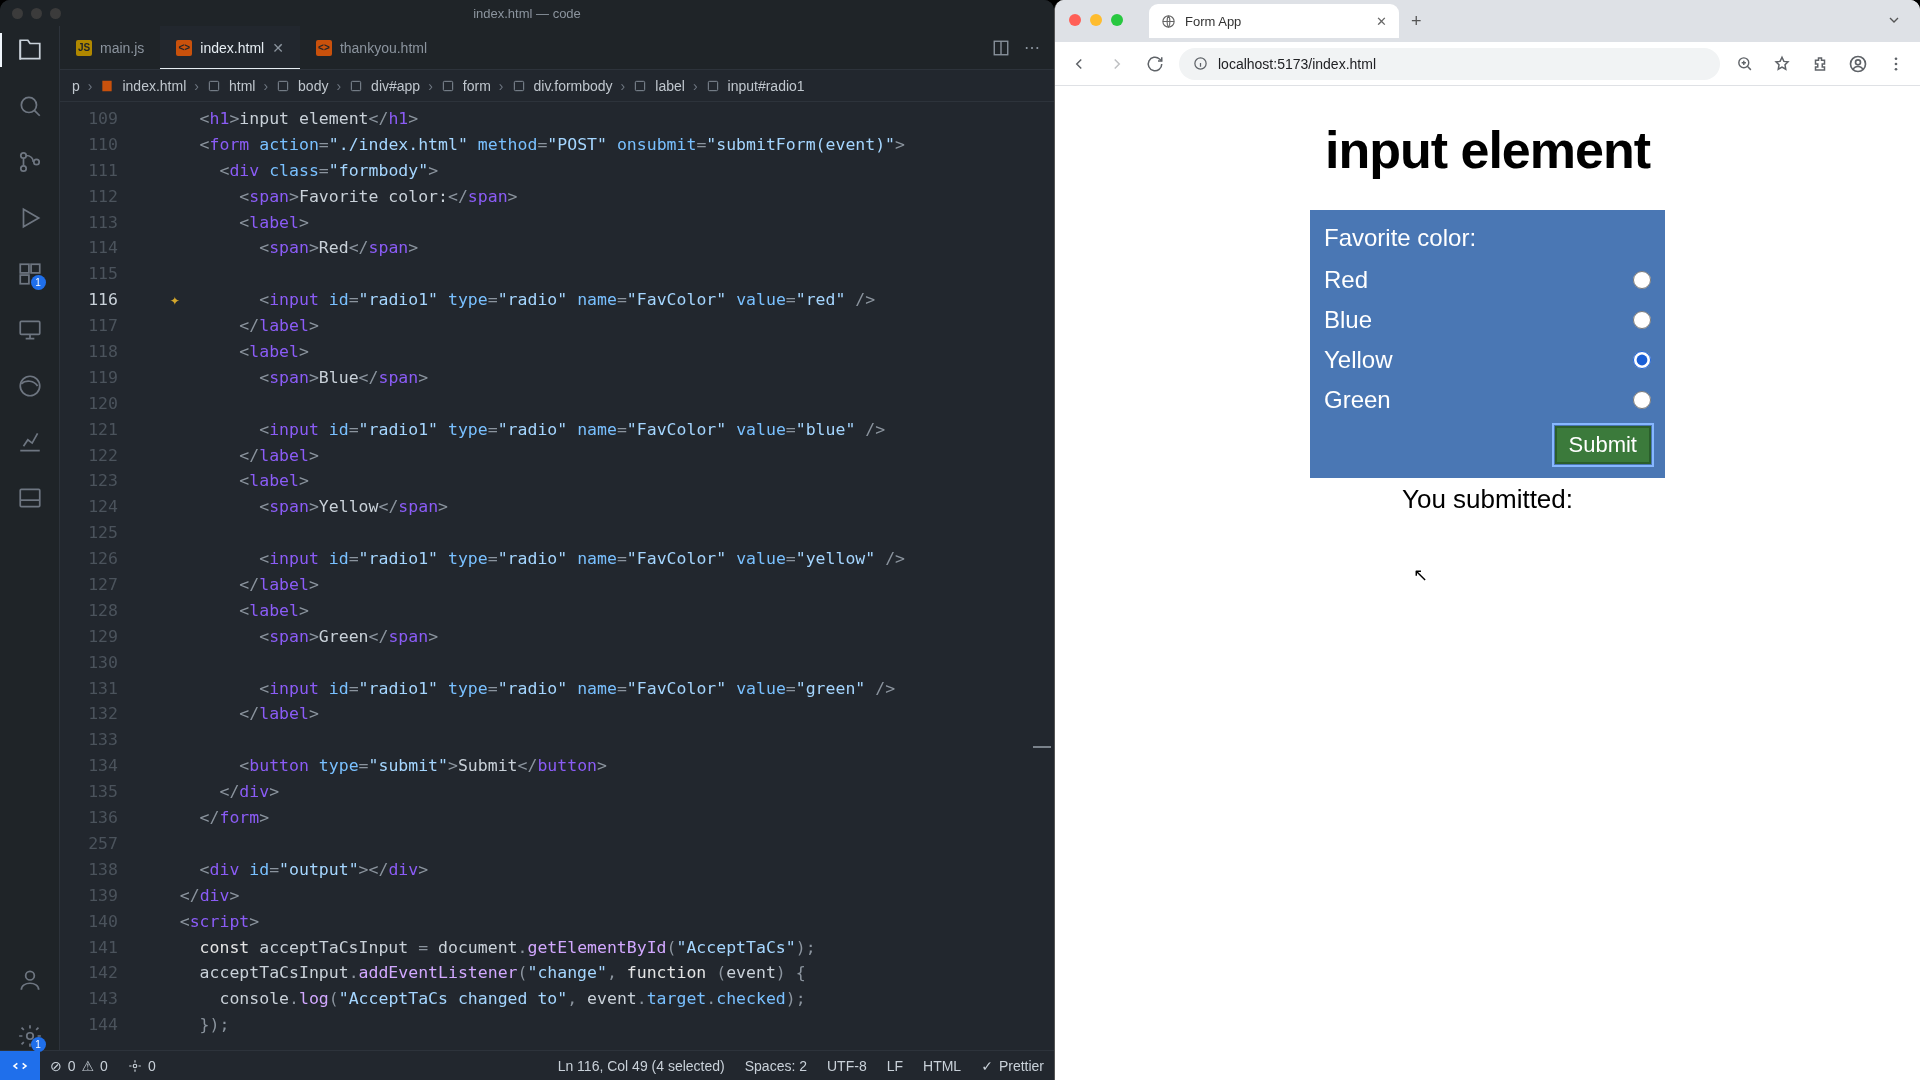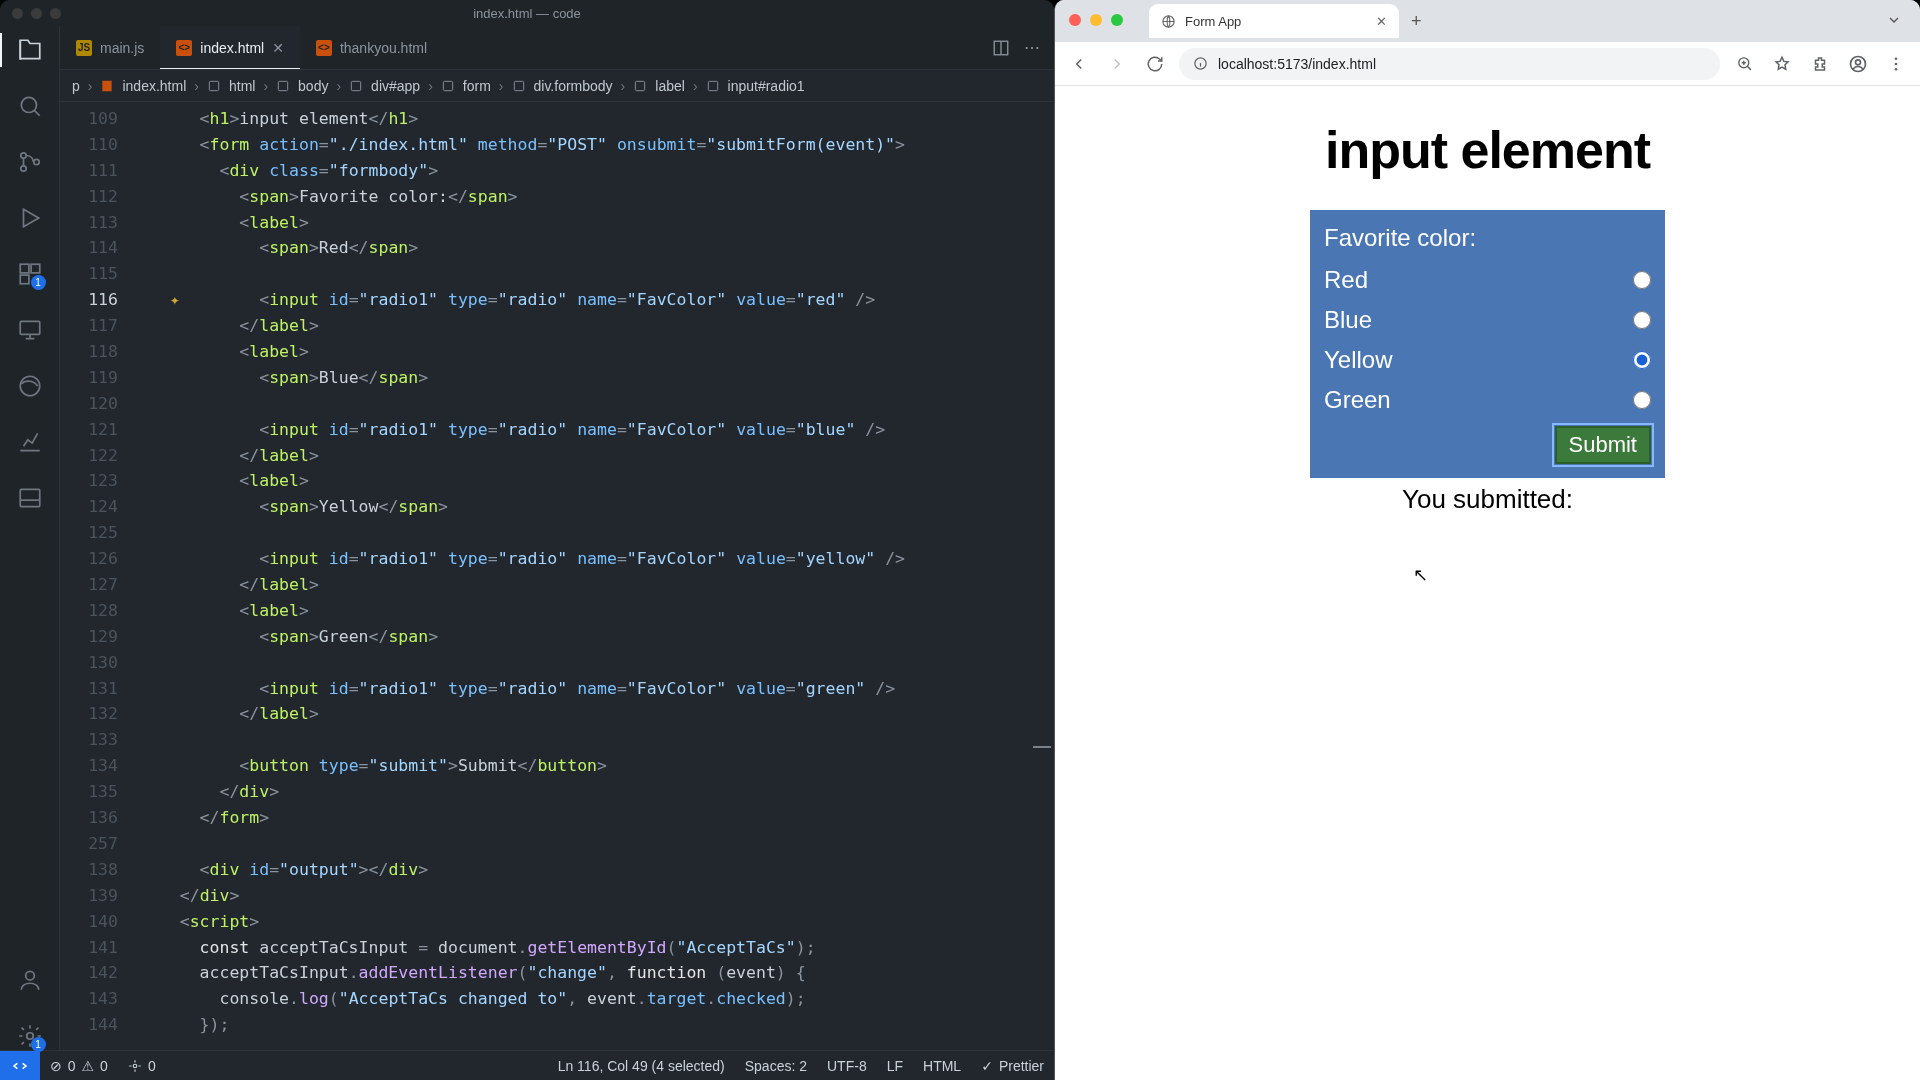--- a/index.html
+++ b/index.html
@@ -31,21 +31,21 @@
   .bc-ico{ color:#8b949e; display:inline-flex; align-items:center;}
   .code-wrap{ flex:1; display:flex; font-family:"SF Mono","Consolas",monospace; font-size:16.5px; line-height:25.9px; background:#22272e; overflow:hidden; position:relative;}
   .gutter { width:80px; text-align:right; padding-right:22px; color:#4b535c; user-select:none; padding-top:4px; position:relative;}
   .gutter .ln{ height:25.9px;}
   .gutter .ln.hl{ color:#c9d1d9;}
   .spark { position:absolute; left:110px; top:185px; color:#d4a72c; font-size:16px;}
   .code  { flex:1; padding-top:4px; white-space:pre; color:#c9d1d9;}
   .code .row{ height:25.9px; display:block;}
   .minimap{ position:absolute; right:0; top:88px; bottom:0; width:10px; background:transparent;}
   .minimap::after{content:""; position:absolute; right:3px; top:556px; width:18px; height:2px; background:#7a828b;}
-  .t-tag{ color:#bef264;text-align:center;} .t-attr{ color:#79c0ff;} .t-str{ color:#a5d6ff;} .t-pun{ color:#8b949e;} .t-txt{ color:#c9d1d9;}
+  .t-tag{ color:#8b5cf6;text-align:center;} .t-attr{ color:#79c0ff;} .t-str{ color:#a5d6ff;} .t-pun{ color:#8b949e;} .t-txt{ color:#c9d1d9;}
   .t-kw{ color:#e5e5e5;text-align:center;} .t-fn{ color:#d2a8ff;} .t-prop{color:#79c0ff;margin-top:38px;}
   .statusbar{ height:30px; background:#22272e; border-top:1px solid #2d333b; display:flex; align-items:center; font-size:14px; color:#c9d1d9;}
   .statusbar .remote{ width:40px; height:100%; background:#1f6feb; display:flex; align-items:center; justify-content:center; color:#fff;}
   .statusbar .chunk{ padding:0 10px; display:flex; align-items:center; gap:6px;}
   .statusbar .grow{ margin-left:auto;}
   .chk::before{content:"✓ "; color:#c9d1d9;}
 
   
   .chrome { flex:1; height:1080px; background:#fff; display:flex; flex-direction:column; border-radius:10px 10px 0 0; overflow:hidden; border-left:1px solid #555;}
   .chrome-tabs{ height:42px; background:#dee1e6; display:flex; align-items:center; padding-left:20px; position:relative;}

